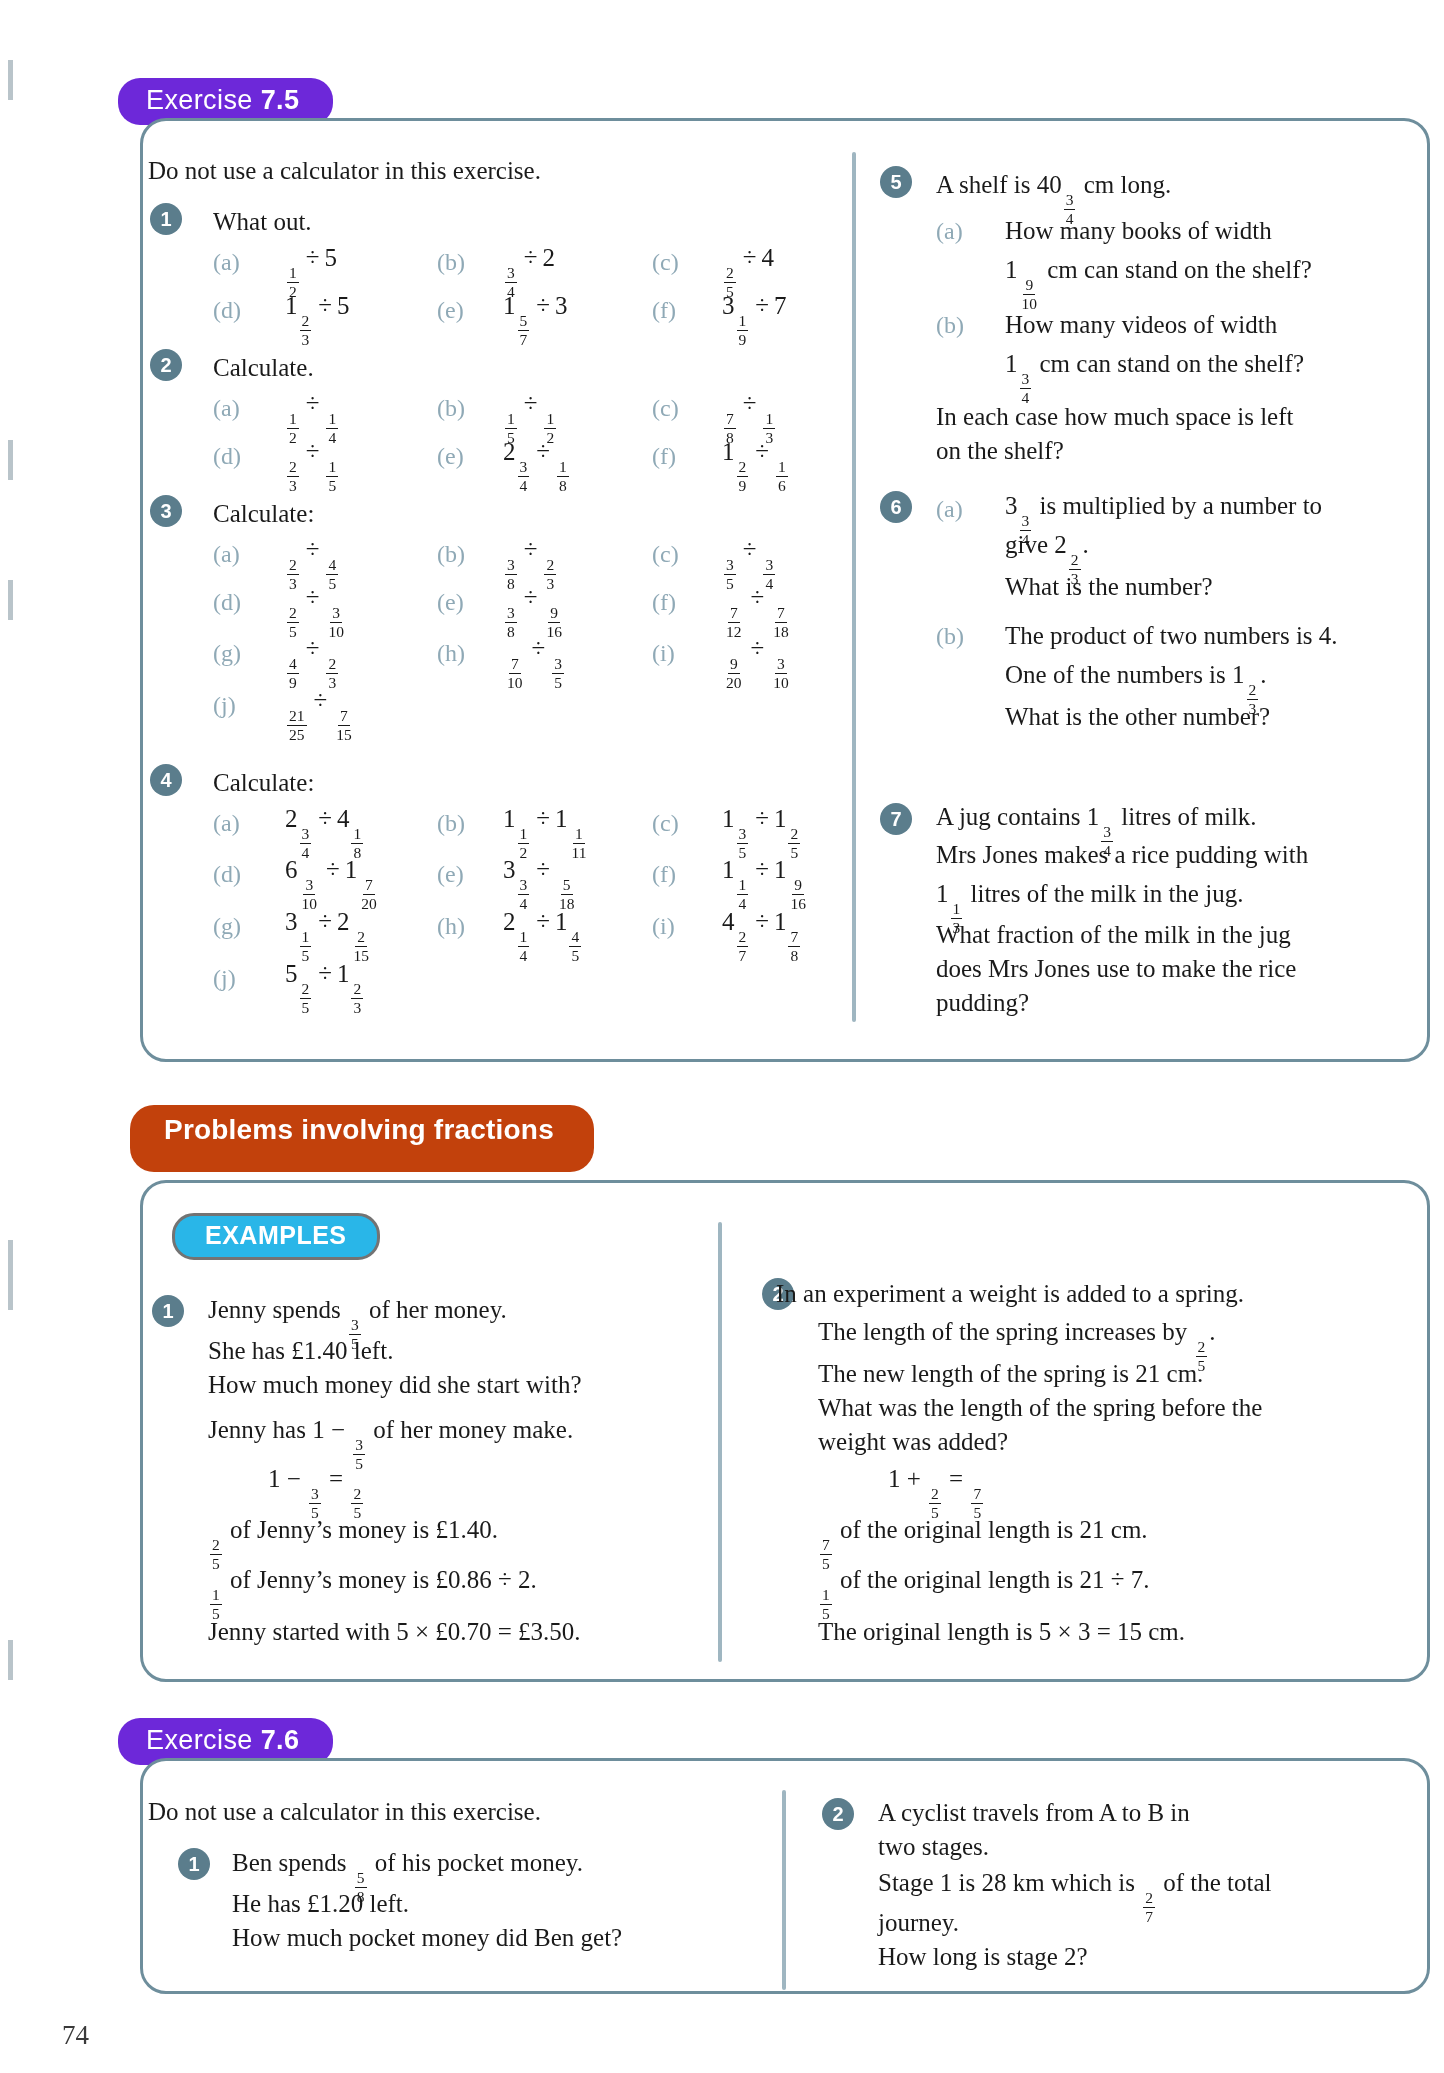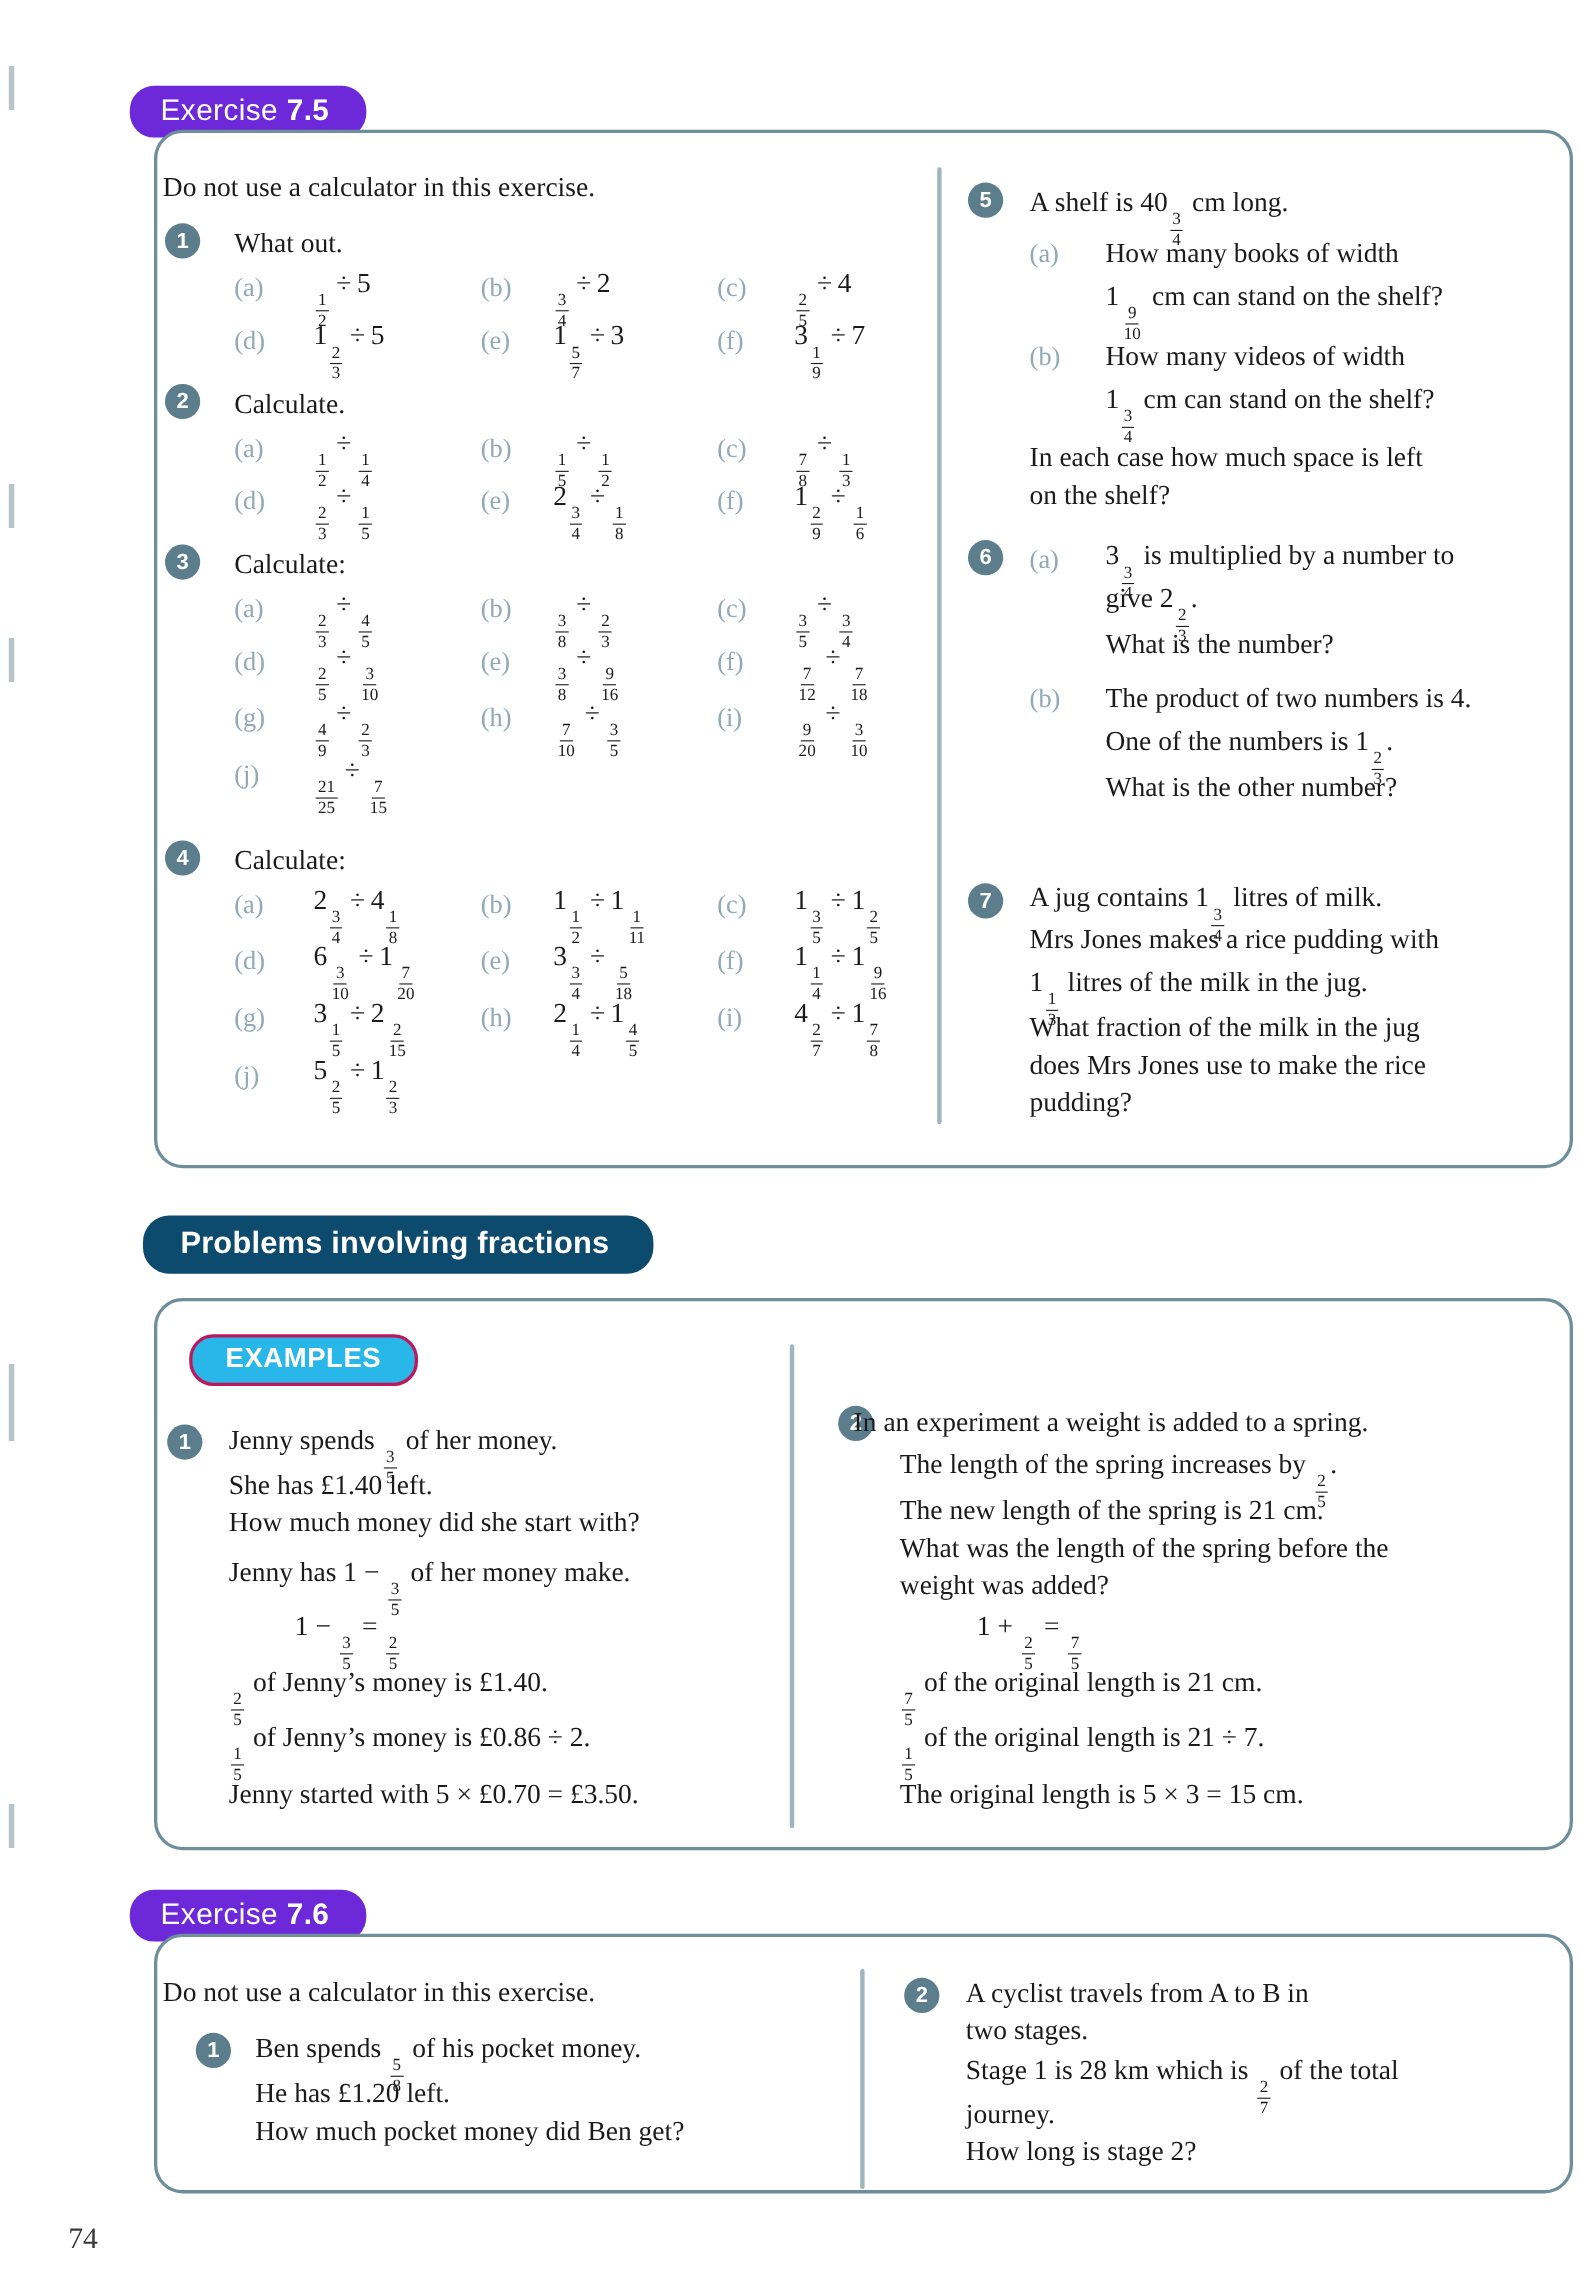--- a/index.html
+++ b/index.html
@@ -93,36 +93,36 @@
   }
   .frac .den {
     font-size: 0.62em;
     padding: 1px 2px 0 2px;
   }
   .op { padding: 0 5px; }
 
   
   .banner {
     position: absolute;
-    background: #0c4a6e;
+    background: #c2410c;
     color: #ffffff;
     border-radius: 24px;
     font-family: "Liberation Sans", "DejaVu Sans", sans-serif;
     font-weight: 700;
     font-size: 28px;
-    padding: 9px 40px 12px 34px;
+    padding: 9px 40px 26px 34px;
     letter-spacing: .2px;
   }
 
   
   .examples-pill {
     position: absolute;
     background: #29b6e8;
     color: #ffffff;
-    border: 3px solid #be185d;
+    border: 3px solid #737373;
     border-radius: 22px;
     font-family: "Liberation Sans", "DejaVu Sans", sans-serif;
     font-weight: 700;
     font-size: 25px;
     padding: 5px 30px 7px 30px;
     letter-spacing: .5px;
   }
 
   
   .vdiv {

